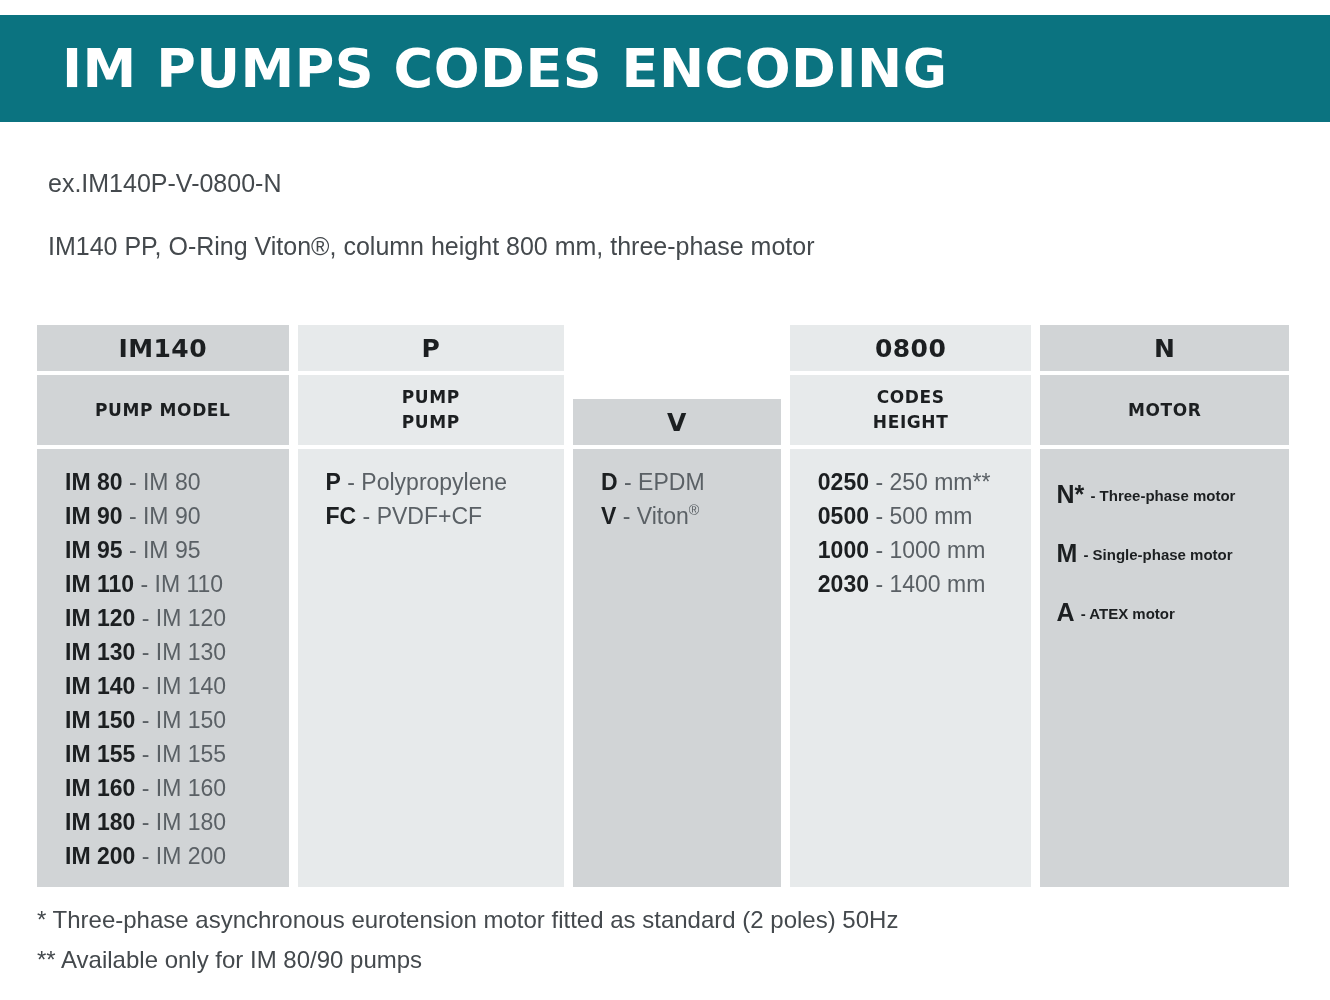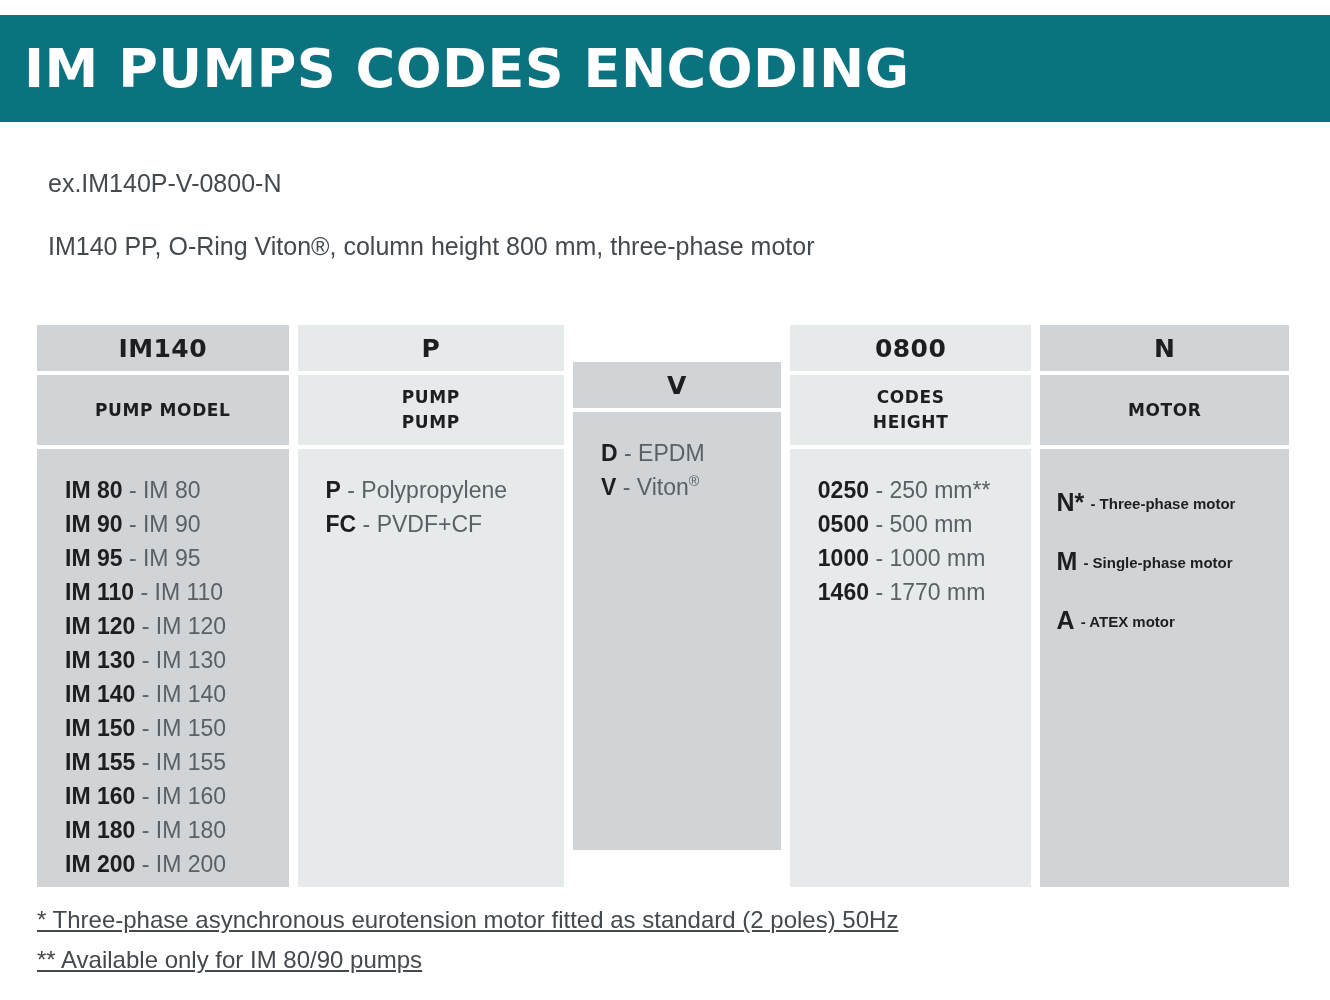--- a/index.html
+++ b/index.html
@@ -22,21 +22,21 @@
     position: absolute;
     left: 0;
     top: 15px;
     width: 1330px;
     height: 107px;
     background: #0b7380;
     display: flex;
     align-items: center;
   }
   .title-band .title-text {
-    margin-left: 24px;
+    margin-left: 62px;
     color: #ffffff;
     font-family: "DejaVu Sans", sans-serif;
     font-size: 54px;
     font-weight: bold;
     letter-spacing: 0.5px;
     line-height: 1;
     white-space: nowrap;
   }
 
   
@@ -55,21 +55,21 @@
   }
 
   
   .code-table {
     position: absolute;
     left: 37px;
     top: 325px;
     width: 1252px;
     display: flex;
     gap: 9px;
-    align-items: center;
+    align-items: flex-end;
     border-radius: 17px;
   }
   .col {
     display: flex;
     flex-direction: column;
     gap: 4px;
   }
   .col-1 { width: 253px; }
   .col-2 { width: 268px; }
   .col-3 { width: 209px; }
@@ -102,21 +102,21 @@
     font-family: "DejaVu Sans", sans-serif;
     font-weight: bold;
     font-size: 17px;
     color: #1c1f21;
     letter-spacing: 0.6px;
     line-height: 1.45;
     text-align: center;
   }
   .cell-body {
     height: 438px;
-    padding: 24px 0 0 28px;
+    padding: 16px 0 0 28px;
     box-sizing: border-box;
   }
   .col-5 .cell-body { padding-left: 16px; }
 
   .entry {
     font-size: 23px;
     line-height: 1.48;
     color: #5a6065;
     white-space: nowrap;
   }
@@ -150,21 +150,20 @@
     position: absolute;
     left: 37px;
     top: 900px;
     width: 1250px;
   }
   .footnote {
     font-size: 24px;
     color: #44494d;
     line-height: 1.65;
     white-space: nowrap;
-    text-decoration: underline;
   }
 </style>
 </head>
 <body>
 
 <div class="title-band">
   <div class="title-text">IM PUMPS CODES ENCODING</div>
 </div>
 
 <div class="example-block">
@@ -218,21 +217,21 @@
   <div class="col col-4 light">
     <div class="cell cell-code">0800</div>
     <div class="cell cell-head">
       <span>CODES</span>
       <span>HEIGHT</span>
     </div>
     <div class="cell cell-body">
       <div class="entry"><span class="k">0250</span> <span class="sep">-</span> <span>250 mm**</span></div>
       <div class="entry"><span class="k">0500</span> <span class="sep">-</span> <span>500 mm</span></div>
       <div class="entry"><span class="k">1000</span> <span class="sep">-</span> <span>1000 mm</span></div>
-      <div class="entry"><span class="k">1460</span> <span class="sep">-</span> <span>1770 mm</span></div>
+      <div class="entry"><span class="k">2030</span> <span class="sep">-</span> <span>1400 mm</span></div>
     </div>
   </div>
 
   <div class="col col-5">
     <div class="cell cell-code">N</div>
     <div class="cell cell-head">
       <span>MOTOR</span>
     </div>
     <div class="cell cell-body">
       <div class="entry"><span class="k">N*</span> <span class="sep">-</span> <span>Three-phase motor</span></div>

